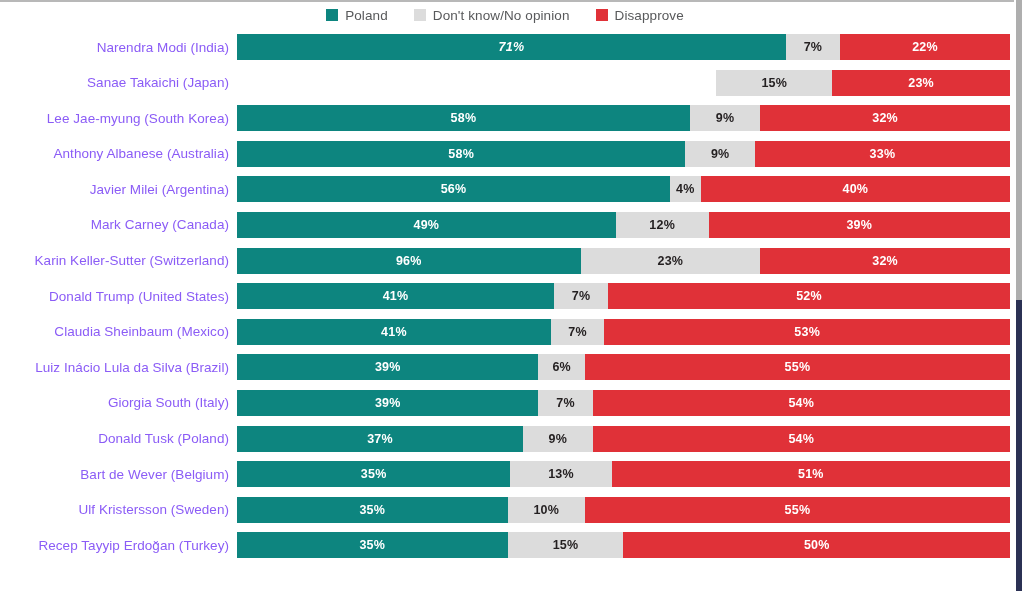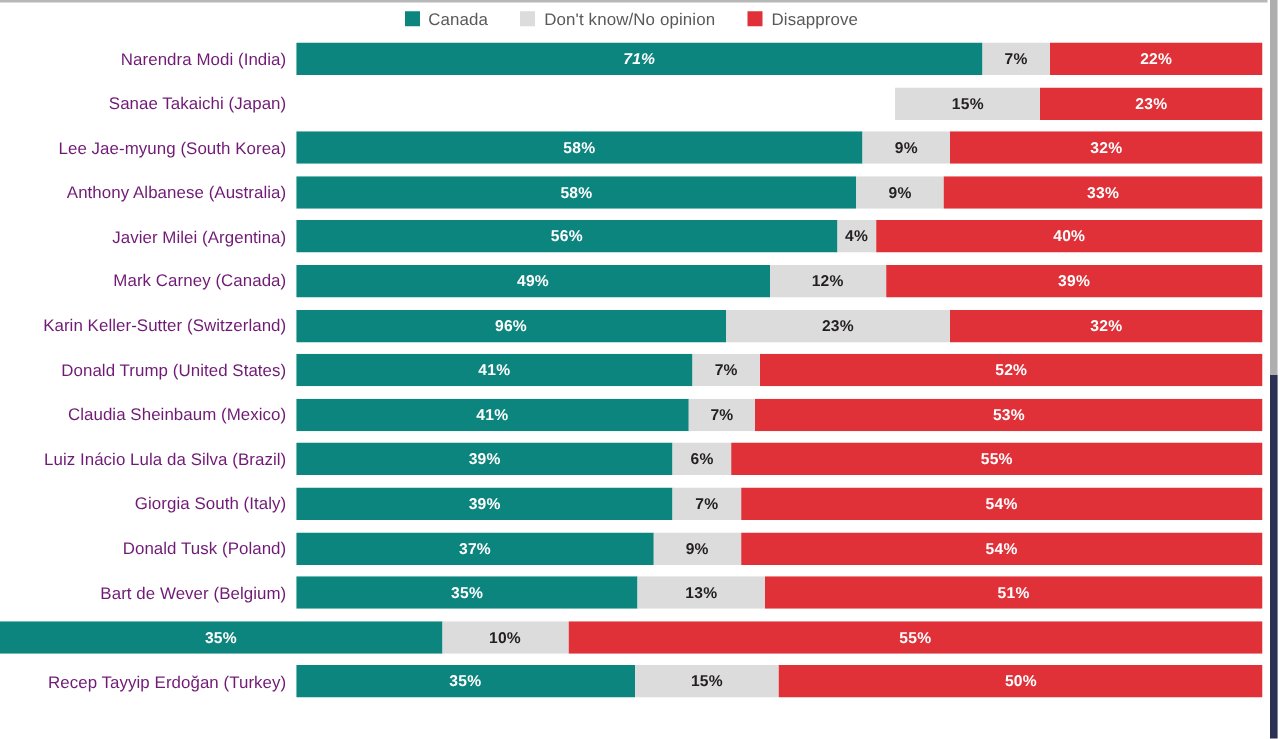--- a/index.html
+++ b/index.html
@@ -71,21 +71,21 @@
     height: 26px;
     margin-bottom: 9.6px;
   }
   .row-label {
     width: 237px;
     flex: 0 0 237px;
     text-align: right;
     padding-right: 8px;
     box-sizing: border-box;
     font-size: 13.5px;
-    color: #701a75;
+    color: #8b5cf6;
     white-space: nowrap;
     letter-spacing: .05px;
   }
   .bar-track {
     flex: 1 1 auto;
     height: 26px;
     display: flex;
     overflow: hidden;
   }
   .seg {
@@ -133,21 +133,21 @@
 </head>
 <body>
 
 <div id="root">
 
   <div class="top-rule"></div>
 
   <div class="legend" id="legend">
       <div class="legend-item">
         <span class="legend-swatch" style="background: rgb(13, 133, 127);"></span>
-        <span class="legend-label">Canada</span>
+        <span class="legend-label">Poland</span>
       </div>
       <div class="legend-item">
         <span class="legend-swatch" style="background: rgb(220, 220, 220);"></span>
         <span class="legend-label">Don't know/No opinion</span>
       </div>
       <div class="legend-item">
         <span class="legend-swatch" style="background: rgb(224, 49, 56);"></span>
         <span class="legend-label">Disapprove</span>
       </div>
     </div>
@@ -251,20 +251,21 @@
       </div>
       <div class="row">
         <div class="row-label">Bart de Wever (Belgium)</div>
         <div class="bar-track">
           <div class="seg seg-approve" style="background: rgb(13, 133, 127); width: 35.3535%;">35%</div>
           <div class="seg seg-dk" style="background: rgb(220, 220, 220); width: 13.1313%;">13%</div>
           <div class="seg seg-disapprove" style="background: rgb(224, 49, 56); width: 51.5152%;">51%</div>
         </div>
       </div>
       <div class="row">
+        <div class="row-label">Ulf Kristersson (Sweden)</div>
         <div class="bar-track">
           <div class="seg seg-approve" style="background: rgb(13, 133, 127); width: 35%;">35%</div>
           <div class="seg seg-dk" style="background: rgb(220, 220, 220); width: 10%;">10%</div>
           <div class="seg seg-disapprove" style="background: rgb(224, 49, 56); width: 55%;">55%</div>
         </div>
       </div>
       <div class="row">
         <div class="row-label">Recep Tayyip Erdoğan (Turkey)</div>
         <div class="bar-track">
           <div class="seg seg-approve" style="background: rgb(13, 133, 127); width: 35%;">35%</div>

